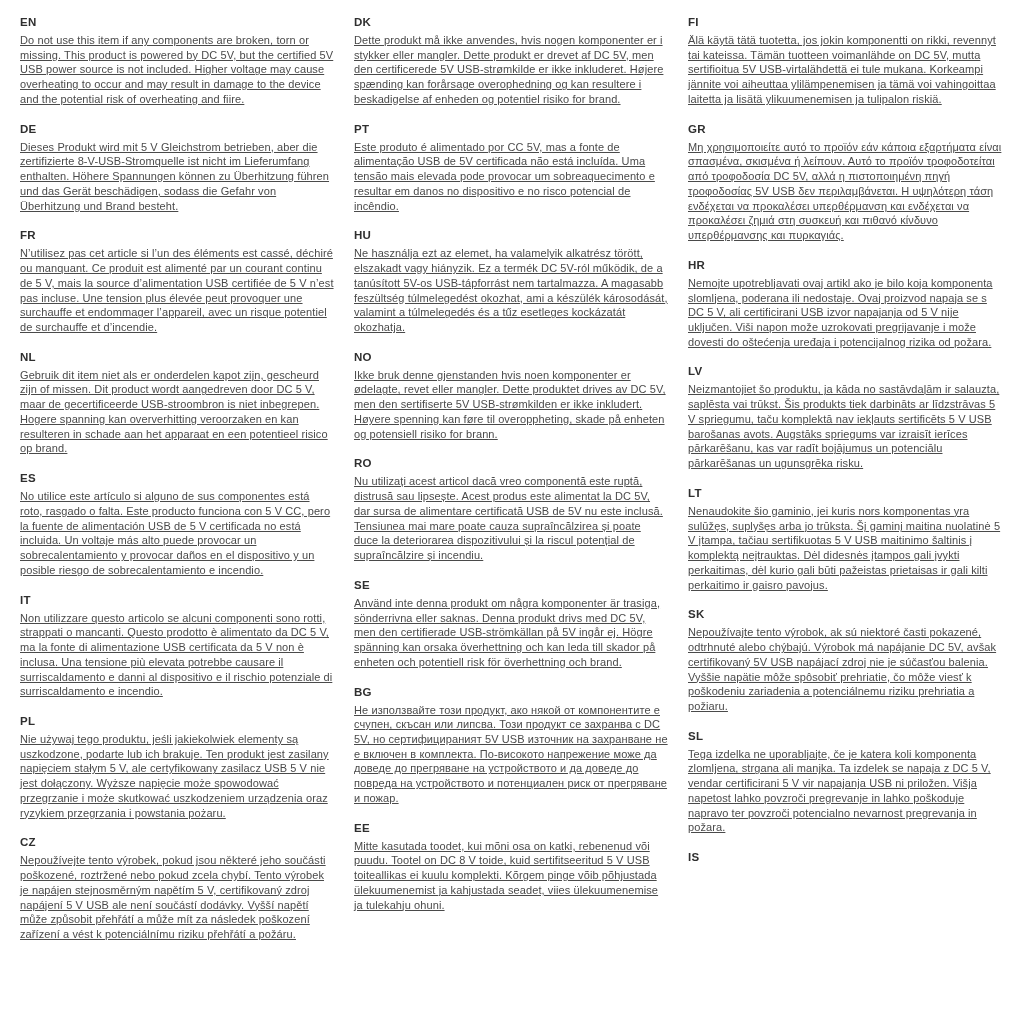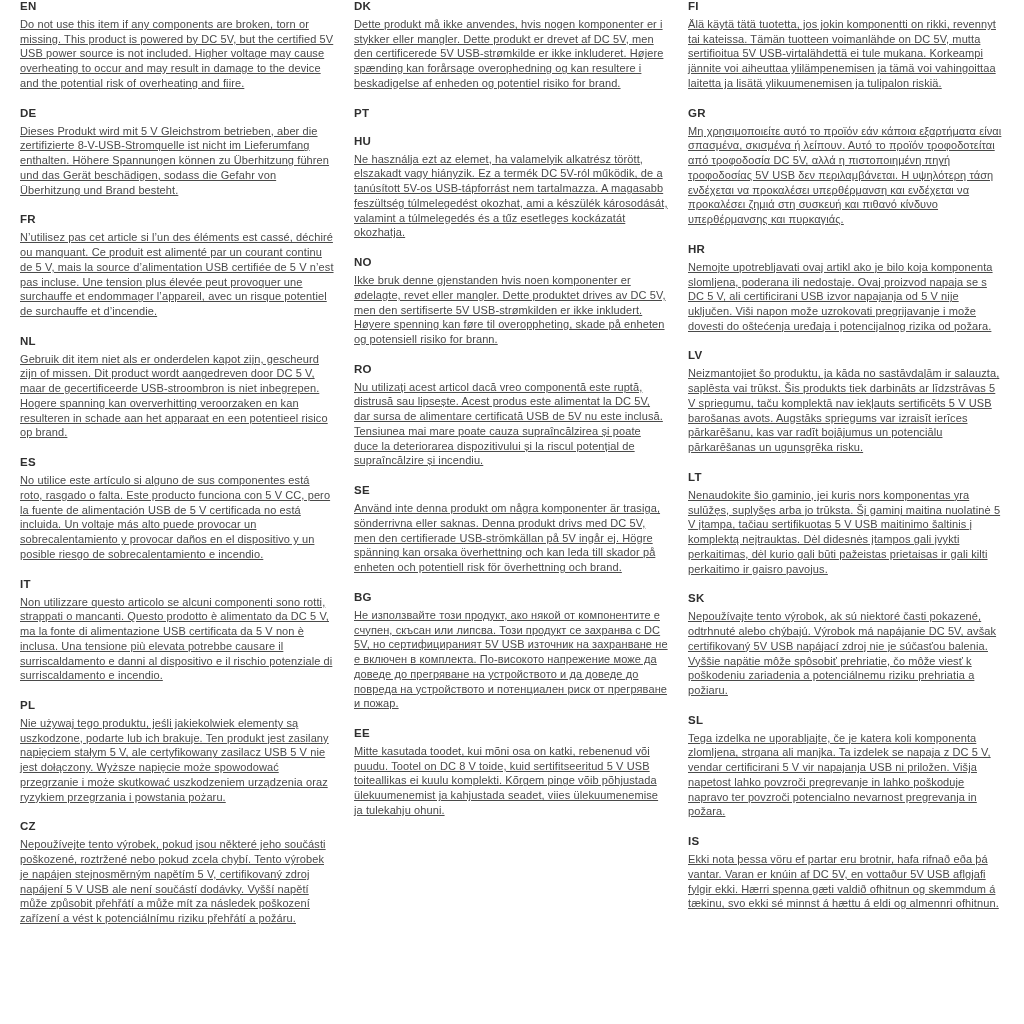--- a/index.html
+++ b/index.html
@@ -7,21 +7,21 @@
   body {
     width: 1024px;
     height: 1024px;
     font-family: "Liberation Sans", "DejaVu Sans", sans-serif;
     color: #4a4a4a;
     -webkit-font-smoothing: antialiased;
   }
   .page {
     width: 1024px;
     height: 1024px;
-    padding: 0 22px 10px 20px;
+    padding: 16px 22px 10px 20px;
     display: grid;
     grid-template-columns: 1fr 1fr 1fr;
     column-gap: 20px;
     align-items: start;
     overflow: hidden;
   }
   .col { display: block; }
   .lang-section { margin-bottom: 16px; }
   .lang-code {
     font-size: 11.5px;
@@ -78,20 +78,21 @@
     </section>
   </div>
 
   <div class="col">
     <section class="lang-section">
       <h3 class="lang-code">DK</h3>
       <p class="lang-text">Dette produkt må ikke anvendes, hvis nogen komponenter er i stykker eller mangler. Dette produkt er drevet af DC 5V, men den certificerede 5V USB-strømkilde er ikke inkluderet. Højere spænding kan forårsage overophedning og kan resultere i beskadigelse af enheden og potentiel risiko for brand.</p>
     </section>
     <section class="lang-section">
       <h3 class="lang-code">PT</h3>
+      <p class="lang-text">Este produto é alimentado por CC 5V, mas a fonte de alimentação USB de 5V certificada não está incluída. Uma tensão mais elevada pode provocar um sobreaquecimento e resultar em danos no dispositivo e no risco potencial de incêndio.</p>
     </section>
     <section class="lang-section">
       <h3 class="lang-code">HU</h3>
       <p class="lang-text">Ne használja ezt az elemet, ha valamelyik alkatrész törött, elszakadt vagy hiányzik. Ez a termék DC 5V-ról működik, de a tanúsított 5V-os USB-tápforrást nem tartalmazza. A magasabb feszültség túlmelegedést okozhat, ami a készülék károsodását, valamint a túlmelegedés és a tűz esetleges kockázatát okozhatja.</p>
     </section>
     <section class="lang-section">
       <h3 class="lang-code">NO</h3>
       <p class="lang-text">Ikke bruk denne gjenstanden hvis noen komponenter er ødelagte, revet eller mangler. Dette produktet drives av DC 5V, men den sertifiserte 5V USB-strømkilden er ikke inkludert. Høyere spenning kan føre til overoppheting, skade på enheten og potensiell risiko for brann.</p>
     </section>
     <section class="lang-section">
@@ -136,17 +137,16 @@
     <section class="lang-section">
       <h3 class="lang-code">SK</h3>
       <p class="lang-text">Nepoužívajte tento výrobok, ak sú niektoré časti pokazené, odtrhnuté alebo chýbajú. Výrobok má napájanie DC 5V, avšak certifikovaný 5V USB napájací zdroj nie je súčasťou balenia. Vyššie napätie môže spôsobiť prehriatie, čo môže viesť k poškodeniu zariadenia a potenciálnemu riziku prehriatia a požiaru.</p>
     </section>
     <section class="lang-section">
       <h3 class="lang-code">SL</h3>
       <p class="lang-text">Tega izdelka ne uporabljajte, če je katera koli komponenta zlomljena, strgana ali manjka. Ta izdelek se napaja z DC 5 V, vendar certificirani 5 V vir napajanja USB ni priložen. Višja napetost lahko povzroči pregrevanje in lahko poškoduje napravo ter povzroči potencialno nevarnost pregrevanja in požara.</p>
     </section>
     <section class="lang-section">
       <h3 class="lang-code">IS</h3>
-      <p class="lang-text">Ekki nota þessa vöru ef partar eru brotnir, hafa rifnað eða þá vantar. Varan er knúin af DC 5V, en vottaður 5V USB aflgjafi fylgir ekki. Hærri spenna gæti valdið ofhitnun og skemmdum á tækinu, svo ekki sé minnst á hættu á eldi og almennri ofhitnun.</p>
     </section>
   </div>
 
 </div>
 
 </body></html>

